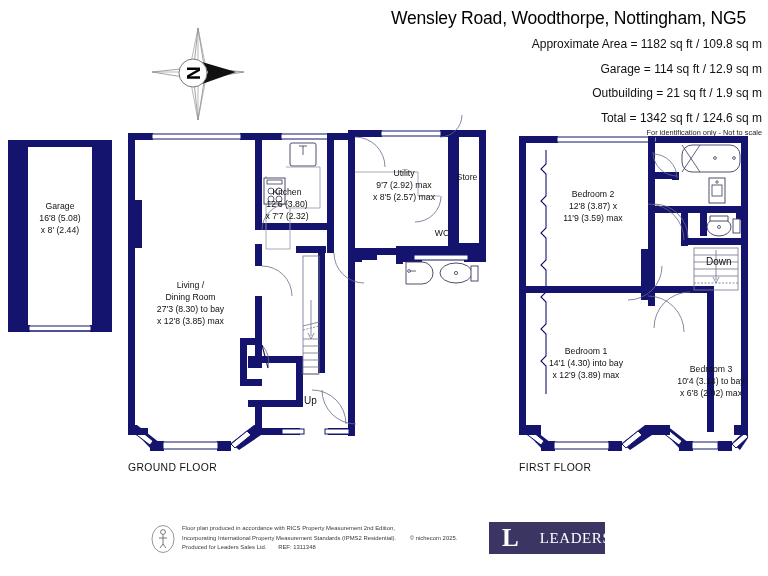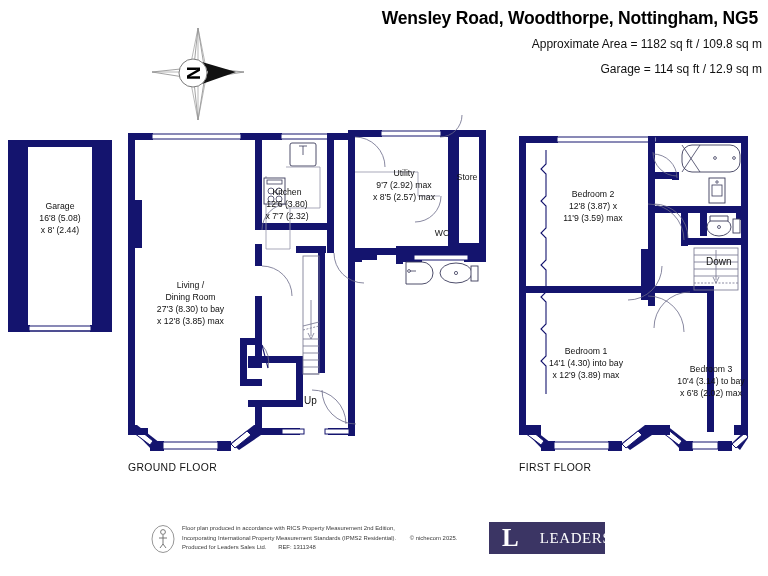--- a/index.html
+++ b/index.html
@@ -19,24 +19,24 @@
   
   #header {
     position: absolute;
     top: 0;
     right: 6px;
     width: 446px;
     text-align: right;
   }
   #title {
     font-size: 17.5px;
-    font-weight: bold;
+    font-weight: normal;
     letter-spacing: -0.2px;
     color: #000;
-    margin: 8px 4px 5px 0;
+    margin: 8px 16px 5px 0;
     line-height: 1.15;
   }
   .area-line {
     font-size: 12px;
     color: #111;
     line-height: 1.30;
     margin-top: 9px;
   }
   #identification {
     font-size: 7.4px;
@@ -145,20 +145,23 @@
     font-weight: normal;
   }
 </style>
 </head>
 <body>
 
 <div id="header">
   <div id="title">Wensley Road, Woodthorpe, Nottingham, NG5</div>
   <div class="area-line">Approximate Area = 1182 sq ft / 109.8 sq m</div>
   <div class="area-line">Garage = 114 sq ft / 12.9 sq m</div>
+  <div class="area-line">Outbuilding = 21 sq ft / 1.9 sq m</div>
+  <div class="area-line">Total = 1342 sq ft / 124.6 sq m</div>
+  <div id="identification">For identification only - Not to scale</div>
 </div>
 
 <div id="compass">
   <svg width="100" height="96" viewBox="0 0 100 96">
 
     <g fill="#ffffff" stroke="#8a8a8a" stroke-width="0.8">
       <polygon points="48,2 54,40 50,48 44,40"></polygon>
       <polygon points="48,94 54,56 50,48 44,56"></polygon>
       <polygon points="2,46 40,52 48,48 40,42"></polygon>
       <polygon points="94,46 56,52 48,48 56,42"></polygon>

